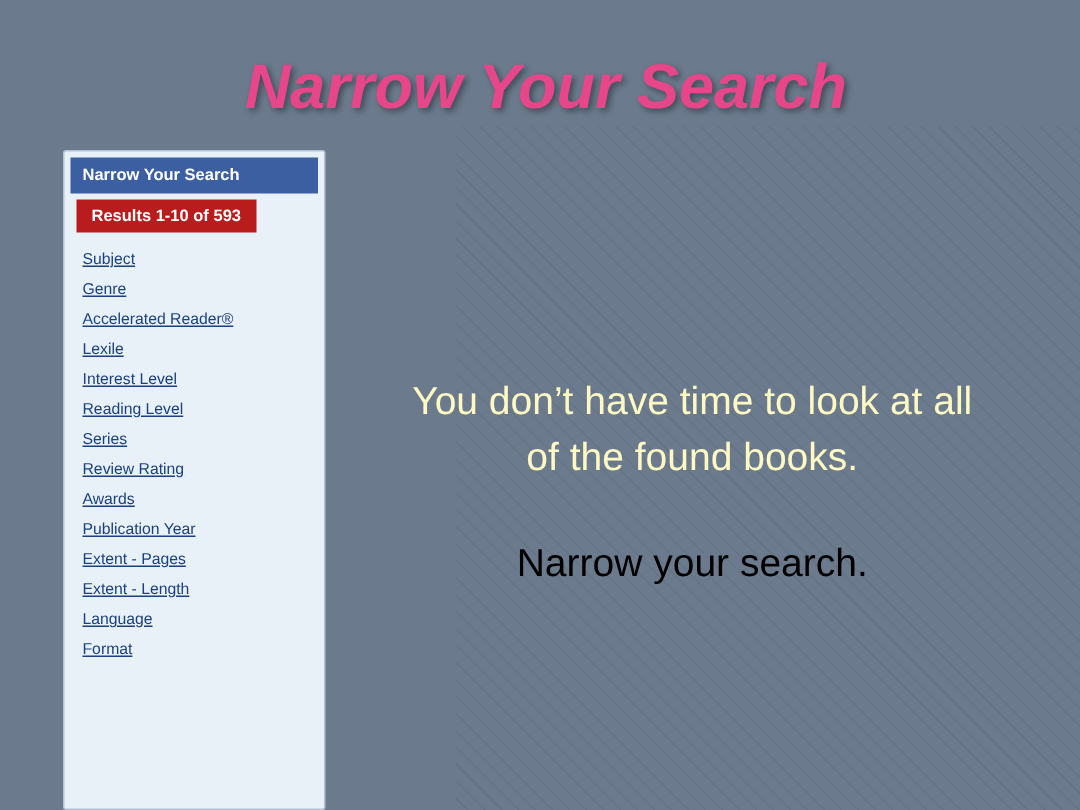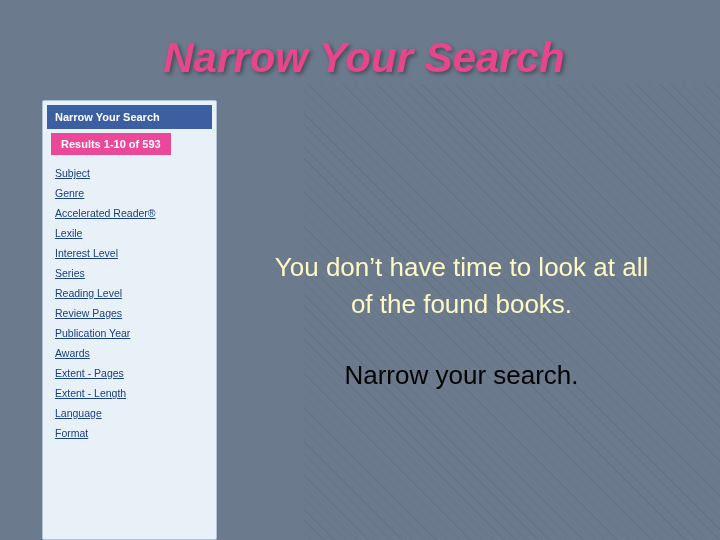--- a/index.html
+++ b/index.html
@@ -46,21 +46,21 @@
 
     .narrow-panel-header {
       background-color: #3b5fa0;
       color: white;
       font-size: 11px;
       font-weight: bold;
       padding: 6px 8px;
     }
 
     .results-bar {
-      background-color: #ec4899;
+      background-color: #b91c1c;
       color: white;
       font-size: 11px;
       font-weight: bold;
       padding: 5px 10px;
       margin-bottom: 4px;
       display: inline-block;
       margin-left: 4px;
       margin-top: 4px;
     }
 
@@ -140,25 +140,25 @@
     <div class="narrow-panel">
       <div class="narrow-panel-header">Narrow Your Search</div>
       <div class="results-bar">Results 1-10 of 593</div>
       <div class="narrow-panel-items">
 
           <a class="narrow-panel-item">Subject</a>
           <a class="narrow-panel-item">Genre</a>
           <a class="narrow-panel-item">Accelerated Reader®</a>
           <a class="narrow-panel-item">Lexile</a>
           <a class="narrow-panel-item">Interest Level</a>
+          <a class="narrow-panel-item">Reading Level</a>
           <a class="narrow-panel-item">Series</a>
-          <a class="narrow-panel-item">Reading Level</a>
-          <a class="narrow-panel-item">Review Pages</a>
+          <a class="narrow-panel-item">Review Rating</a>
+          <a class="narrow-panel-item">Awards</a>
           <a class="narrow-panel-item">Publication Year</a>
-          <a class="narrow-panel-item">Awards</a>
           <a class="narrow-panel-item">Extent - Pages</a>
           <a class="narrow-panel-item">Extent - Length</a>
           <a class="narrow-panel-item">Language</a>
           <a class="narrow-panel-item">Format</a>
         </div>
     </div>
 
     <div class="right-content">
       <p class="main-text">You don’t have time to look at all of the found books.</p>
       <p class="sub-text">Narrow your search.</p>

